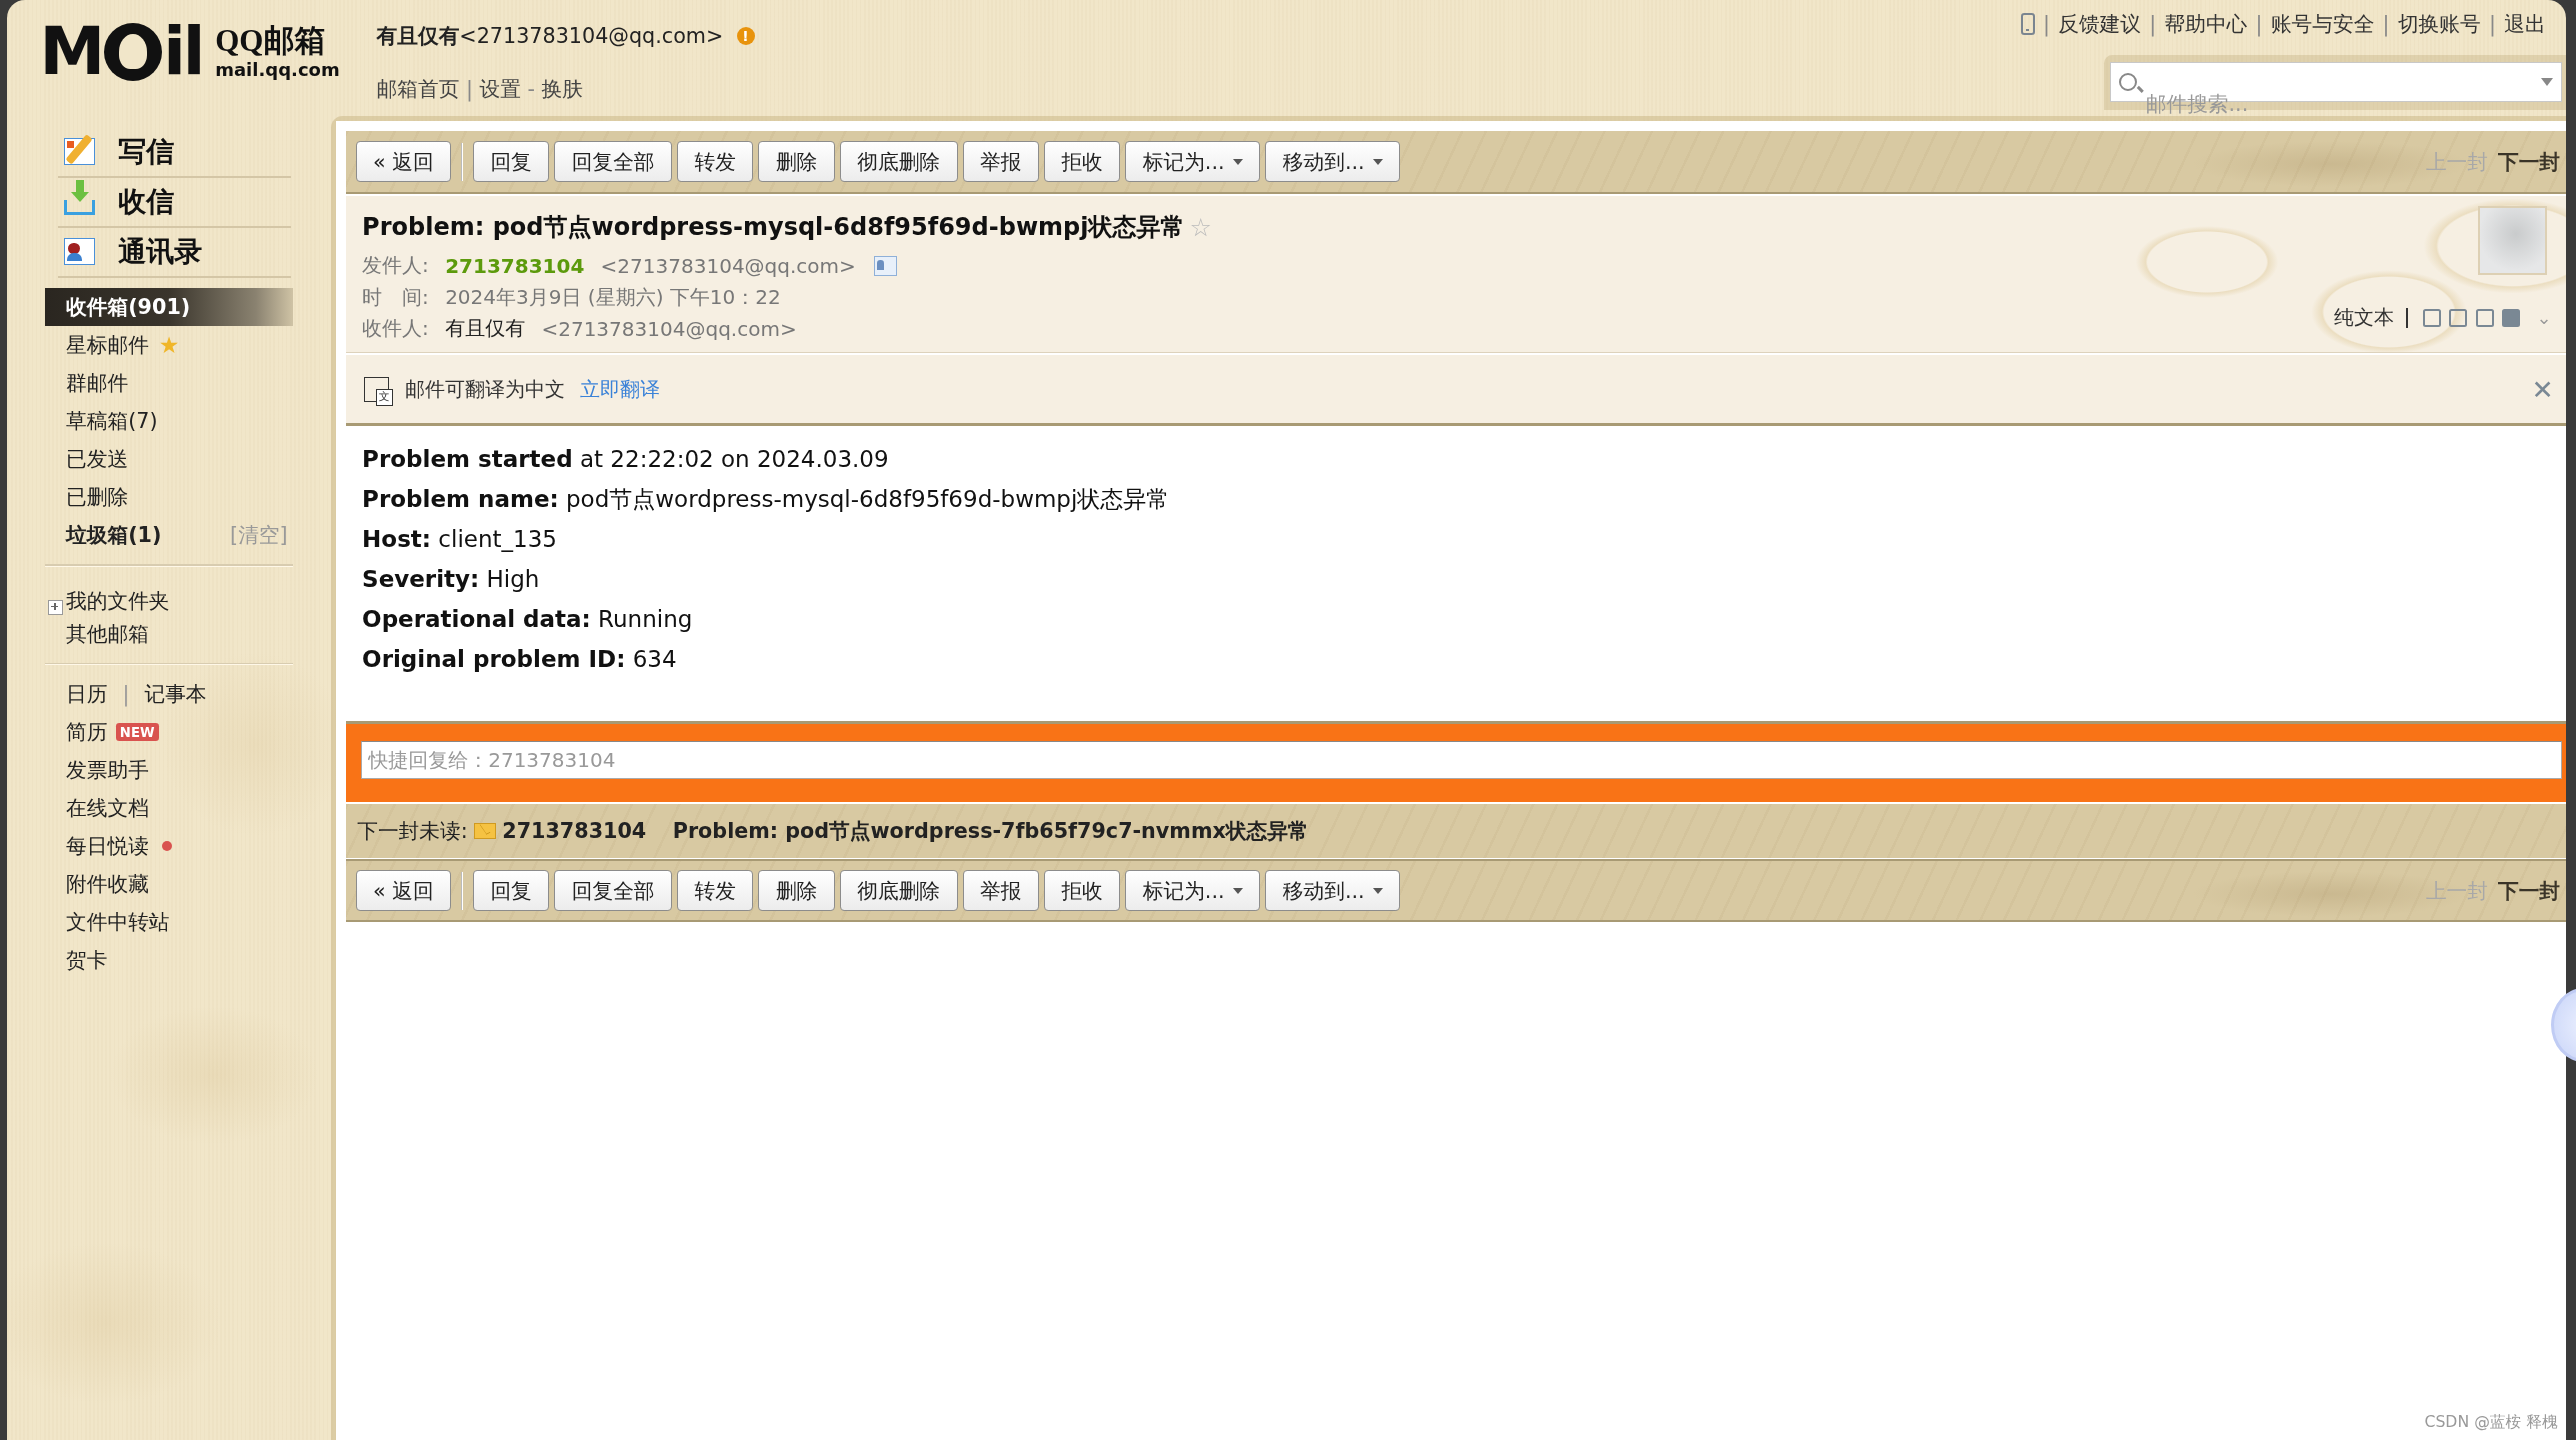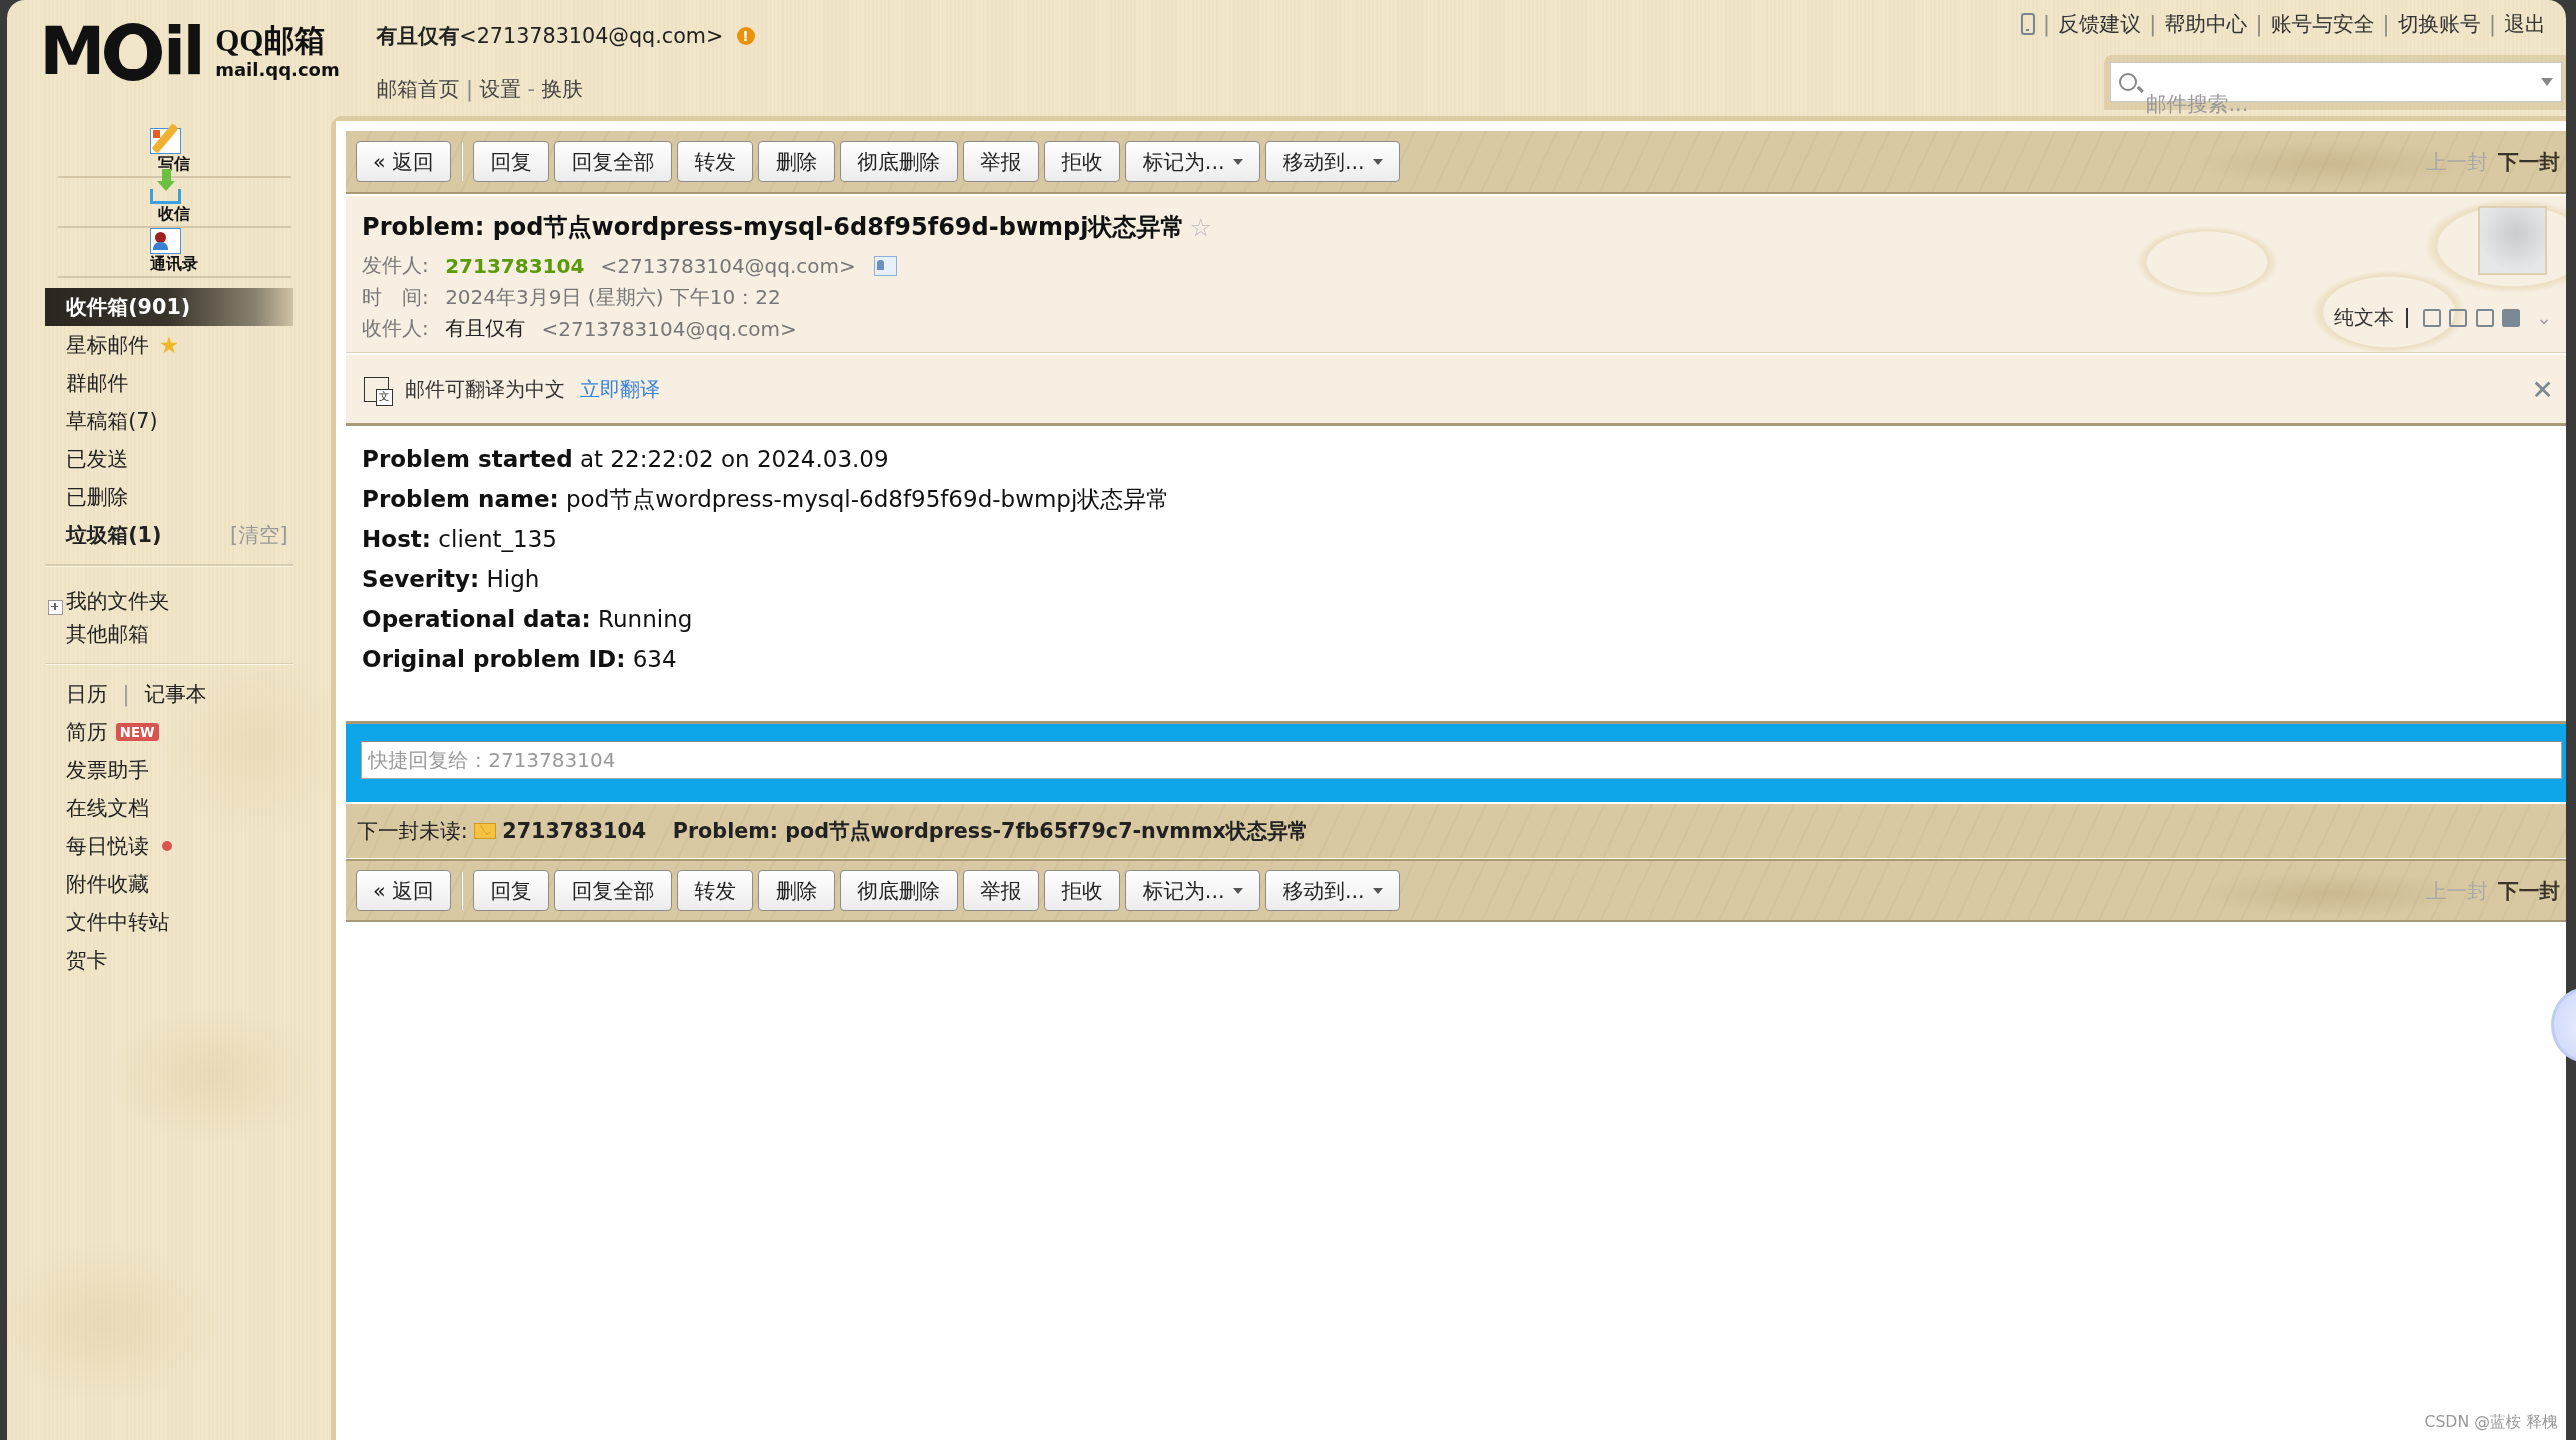--- a/index.html
+++ b/index.html
@@ -47,21 +47,21 @@
   .search-box { width: 100%; height: 40px; background: #fff; border: 1.7px solid #c8c8c8; display: flex; align-items: center; padding: 0 8.3px; }
   .search-icon { width: 18px; height: 18px; border: 2.5px solid #888; border-radius: 50%; position: relative; margin-right: 8.3px; }
   .search-icon::after { content: ""; position: absolute; right: -5.8px; bottom: -5px; width: 2.5px; height: 7.4px; background: #888; transform: rotate(-45deg); }
   .search-input { flex: 1; border: none; outline: none; font-size: 20.7px; color: #999; background: transparent; font-family: inherit; margin-top: 44px; }
   .search-input::placeholder { color: #999; }
   .search-caret { width: 0; height: 0; border-left: 6.6px solid transparent; border-right: 6.6px solid transparent; border-top: 8.3px solid #888; }
 
   
   .sidebar { position: absolute; left: 0; top: 116px; width: 316px; }
   .side-main { position: absolute; left: 51px; width: 233px; }
-  .main-item { height: 50px; display: flex; align-items: center; border-bottom: 2.5px solid #d4c6a6; font-size: 16px; font-weight: bold; color: #111; cursor: pointer; flex-direction: column; }
+  .main-item { height: 50px; display: flex; align-items: center; border-bottom: 2.5px solid #d4c6a6; font-size: 28px; font-weight: bold; color: #111; cursor: pointer; }
   .main-item .ic { width: 31px; height: 26.5px; margin-left: 6.6px; margin-right: 23px; position: relative; }
   .ic-write { background: #fff; border: 1.7px solid #4a90d9; }
   .ic-write::before { content: ""; position: absolute; left: 1.7px; top: 1.7px; width: 7.4px; height: 7.4px; background: #e85c20; }
   .ic-write::after { content: ""; position: absolute; left: 10px; top: -6.6px; width: 8.3px; height: 33px; background: #f0b030; transform: rotate(40deg); border-radius: 2.5px; }
   .ic-inbox { border: 3.3px solid #3aa0e0; border-top: none; height: 15px !important; margin-top: 11.6px; }
   .ic-inbox::before { content: ""; position: absolute; left: 9px; top: -20px; width: 8.3px; height: 13.2px; background: #6cc040; }
   .ic-inbox::after { content: ""; position: absolute; left: 4.1px; top: -8.3px; border-left: 9px solid transparent; border-right: 9px solid transparent; border-top: 10px solid #6cc040; }
   .ic-contacts { background: #fff; border: 1.7px solid #4a90d9; }
   .ic-contacts::before { content: ""; position: absolute; left: 3.3px; top: 3.3px; width: 11.6px; height: 11.6px; border-radius: 50%; background: #a02020; }
   .ic-contacts::after { content: ""; position: absolute; left: 1.7px; top: 13.2px; width: 15px; height: 8.3px; border-radius: 6.6px 6.6px 0 0; background: #3a80d0; }
@@ -120,21 +120,21 @@
 
   .translate-bar { position: absolute; left: 10px; top: 234px; width: 2226px; height: 71px; background: #f6efe2; border-bottom: 3.3px solid #a89a74; display: flex; align-items: center; padding-left: 18px; font-size: 20px; color: #333; }
   .translate-icon { width: 25px; height: 25px; border: 1.7px solid #333; position: relative; margin-right: 16.5px; font-size: 13.2px; }
   .translate-icon::after { content: "文"; position: absolute; right: -5px; bottom: -5px; width: 15px; height: 15px; background: #fff; border: 1.7px solid #333; font-size: 10.8px; line-height: 13.2px; text-align: center; }
   .translate-link { color: #3a82d8; margin-left: 15px; cursor: pointer; }
   .close-x { margin-left: auto; margin-right: 18px; color: #7a8894; font-size: 26.5px; cursor: pointer; }
 
   .body { position: absolute; left: 26.5px; top: 318px; font-size: 23px; color: #111; line-height: 40px; }
   .body b { font-weight: bold; }
 
-  .quick-reply { position: absolute; left: 10px; top: 600px; width: 2226px; height: 81px; background: #0ea5e9; border-top: 3.3px solid #a89a74; padding: 16.5px 10px 0 15px; }
+  .quick-reply { position: absolute; left: 10px; top: 600px; width: 2226px; height: 81px; background: #f97316; border-top: 3.3px solid #a89a74; padding: 16.5px 10px 0 15px; }
   .qr-input { width: 100%; height: 38px; border: 1.7px solid #aaa; border-top-color: #888; background: #fff; font-size: 20px; padding: 0 6.6px; font-family: inherit; color: #999; }
   .qr-input::placeholder { color: #999; }
 
   .next-unread { position: absolute; left: 10px; top: 681px; width: 2226px; height: 56px; background:
       repeating-linear-gradient(115deg, rgba(170,145,100,0.10) 0 2.5px, transparent 2.5px 21.5px), #d8c9a2;
       display: flex; align-items: center; padding-left: 11.6px; font-size: 20.7px; color: #222; border-top: 2.5px solid #fff; }
   .env-icon { width: 21.5px; height: 16.5px; background: #f5c242; border: 1.7px solid #d09a20; margin: 0 6.6px 0 6.6px; position: relative; }
   .env-icon::after { content: ""; position: absolute; left: 1.7px; top: 0; width: 15px; height: 8.3px; border-bottom: 1.7px solid #c08a10; border-right: 1.7px solid #c08a10; transform: skewY(25deg) rotate(45deg) scale(0.6); }
   .nu-sender { font-weight: bold; margin-right: 26.5px; cursor: pointer; }
   .nu-subject { font-weight: bold; cursor: pointer; }

